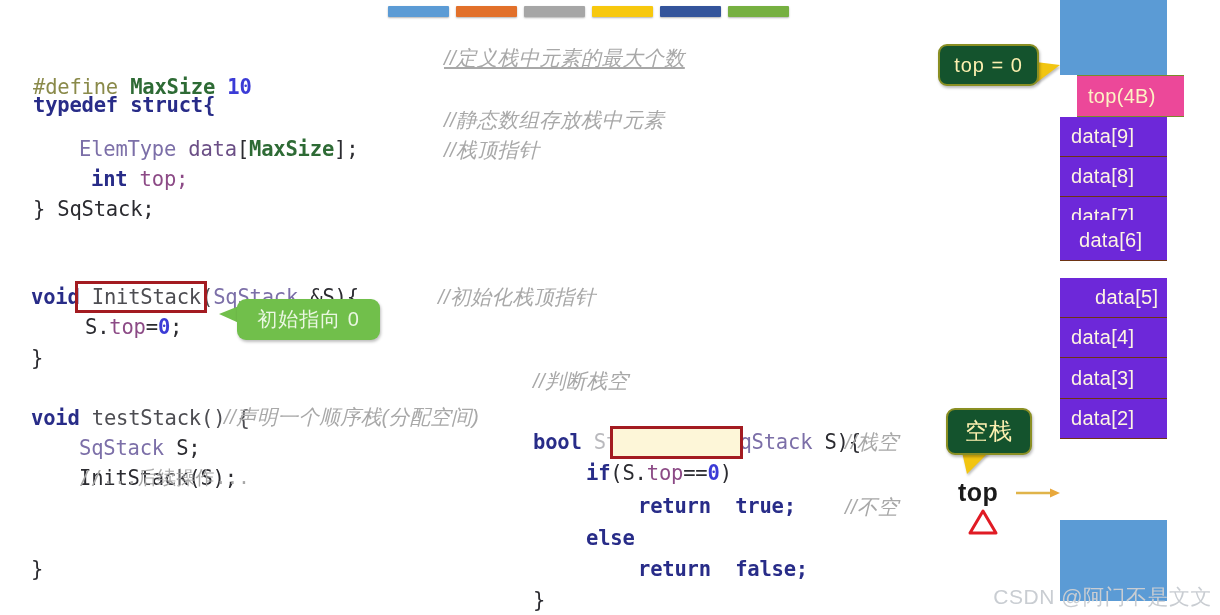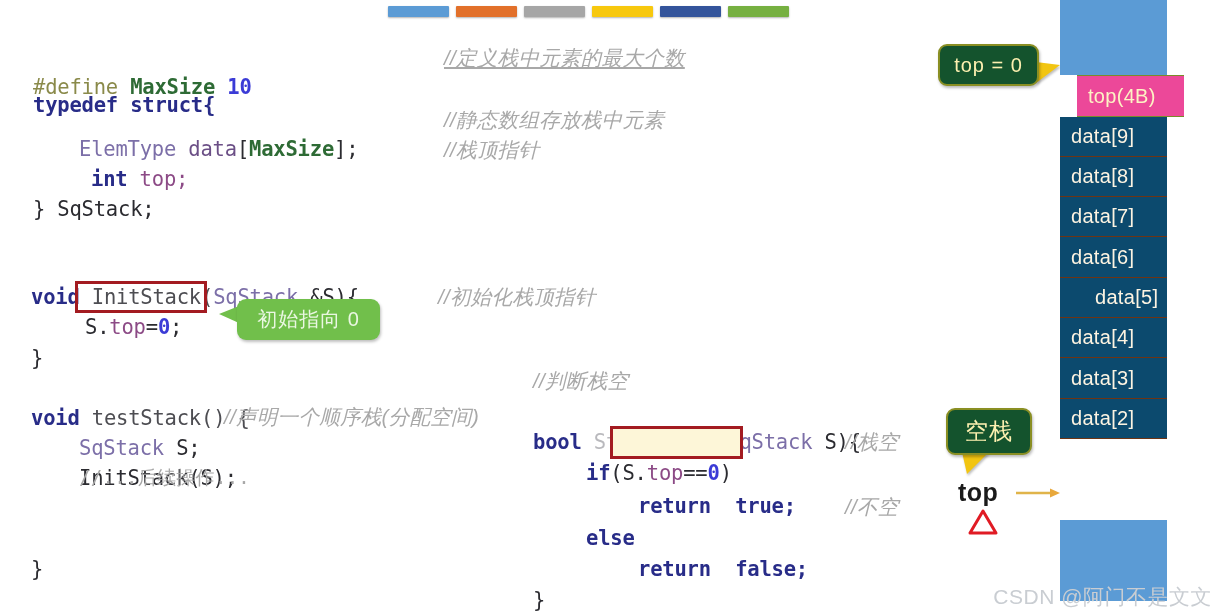--- a/index.html
+++ b/index.html
@@ -155,21 +155,21 @@
   .cell .lbl {
     padding-left: 11px;
     color: #fdf4e2;
     font-family: "Liberation Sans", sans-serif;
     font-size: 20px;
     letter-spacing: 0.3px;
   }
   .cell-blue   { background: #5b9bd5; }
   .cell-top    { background: #ec4899; border-top: 1px solid #7a8a2a; border-bottom: 1px solid #7a8a2a; margin-left: 17px; }
   .cell-top .lbl { color: #fdf3c4; }
-  .cell-data   { background: #0c4a6e; border-bottom: 1px solid #6e3413; }
+  .cell-data   { background: #6d28d9; border-bottom: 1px solid #6e3413; }
 
   
   #watermark {
     position: absolute; right: 8px; bottom: 4px;
     font-family: "Liberation Sans", sans-serif;
     font-size: 21px;
     color: #c9cdd2;
     letter-spacing: 0.5px;
     white-space: nowrap;
   }
@@ -307,21 +307,21 @@
     </div>
     <div class="cell cell-data" style="top: 117px; height: 40px;">
       <span class="lbl">data[9]</span>
     </div>
     <div class="cell cell-data" style="top: 157px; height: 40px;">
       <span class="lbl">data[8]</span>
     </div>
     <div class="cell cell-data" style="top: 197px; height: 40px;">
       <span class="lbl">data[7]</span>
     </div>
-    <div class="cell cell-data" style="top: 237px; height: 41px;">
+    <div class="cell cell-data" style="top: 220px; height: 41px; padding-left: 8px;">
       <span class="lbl">data[6]</span>
     </div>
     <div class="cell cell-data" style="top: 278px; height: 40px; padding-left: 24px;">
       <span class="lbl">data[5]</span>
     </div>
     <div class="cell cell-data" style="top: 318px; height: 40px;">
       <span class="lbl">data[4]</span>
     </div>
     <div class="cell cell-data" style="top: 358px; height: 41px;">
       <span class="lbl">data[3]</span>

